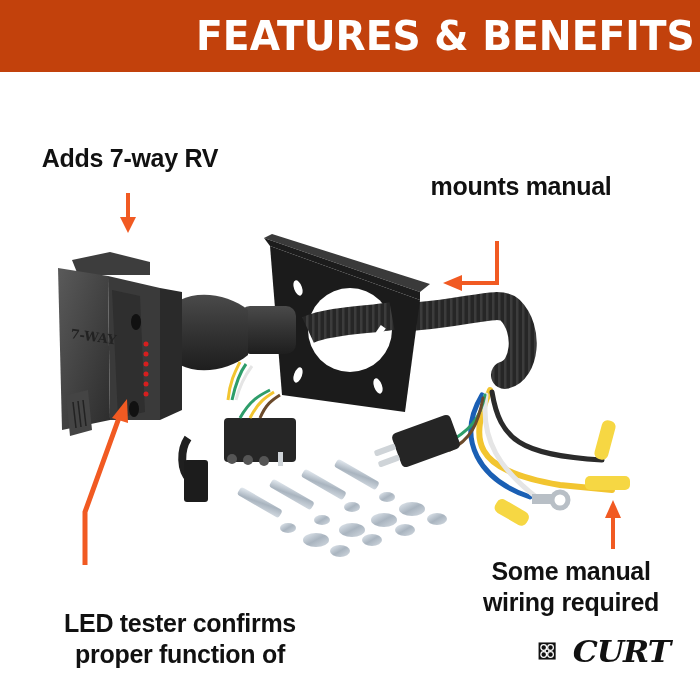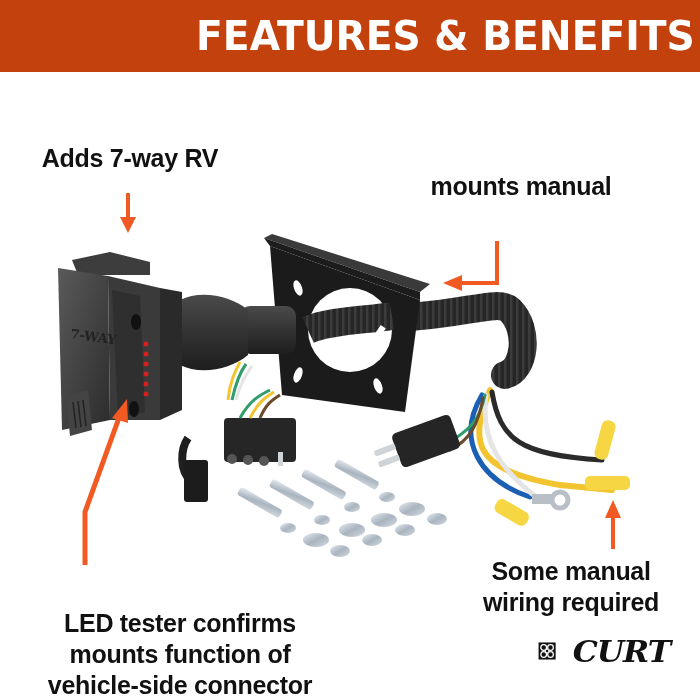--- a/index.html
+++ b/index.html
@@ -182,22 +182,21 @@
 </svg>
 
 <div class="callout" id="c1">
   <span>Adds 7-way RV</span>
 </div>
 <div class="callout" id="c2">
   <span>mounts manual</span>
 </div>
 <div class="callout" id="c3">
   <span>LED tester confirms</span>
-  <span>mounts function of</span>
-  <span>vehicle-side connector</span>
+  <span>proper function of</span>
 </div>
 <div class="callout" id="c4">
   <span>Some manual</span>
   <span>wiring required</span>
 </div>
 
 <div class="logo">
   <svg class="logo-mark" viewBox="0 0 32 32">
     <rect x="1" y="1" width="30" height="30" fill="#111"></rect>
     <circle cx="10" cy="10" r="5" fill="none" stroke="#fff" stroke-width="2.2"></circle>

